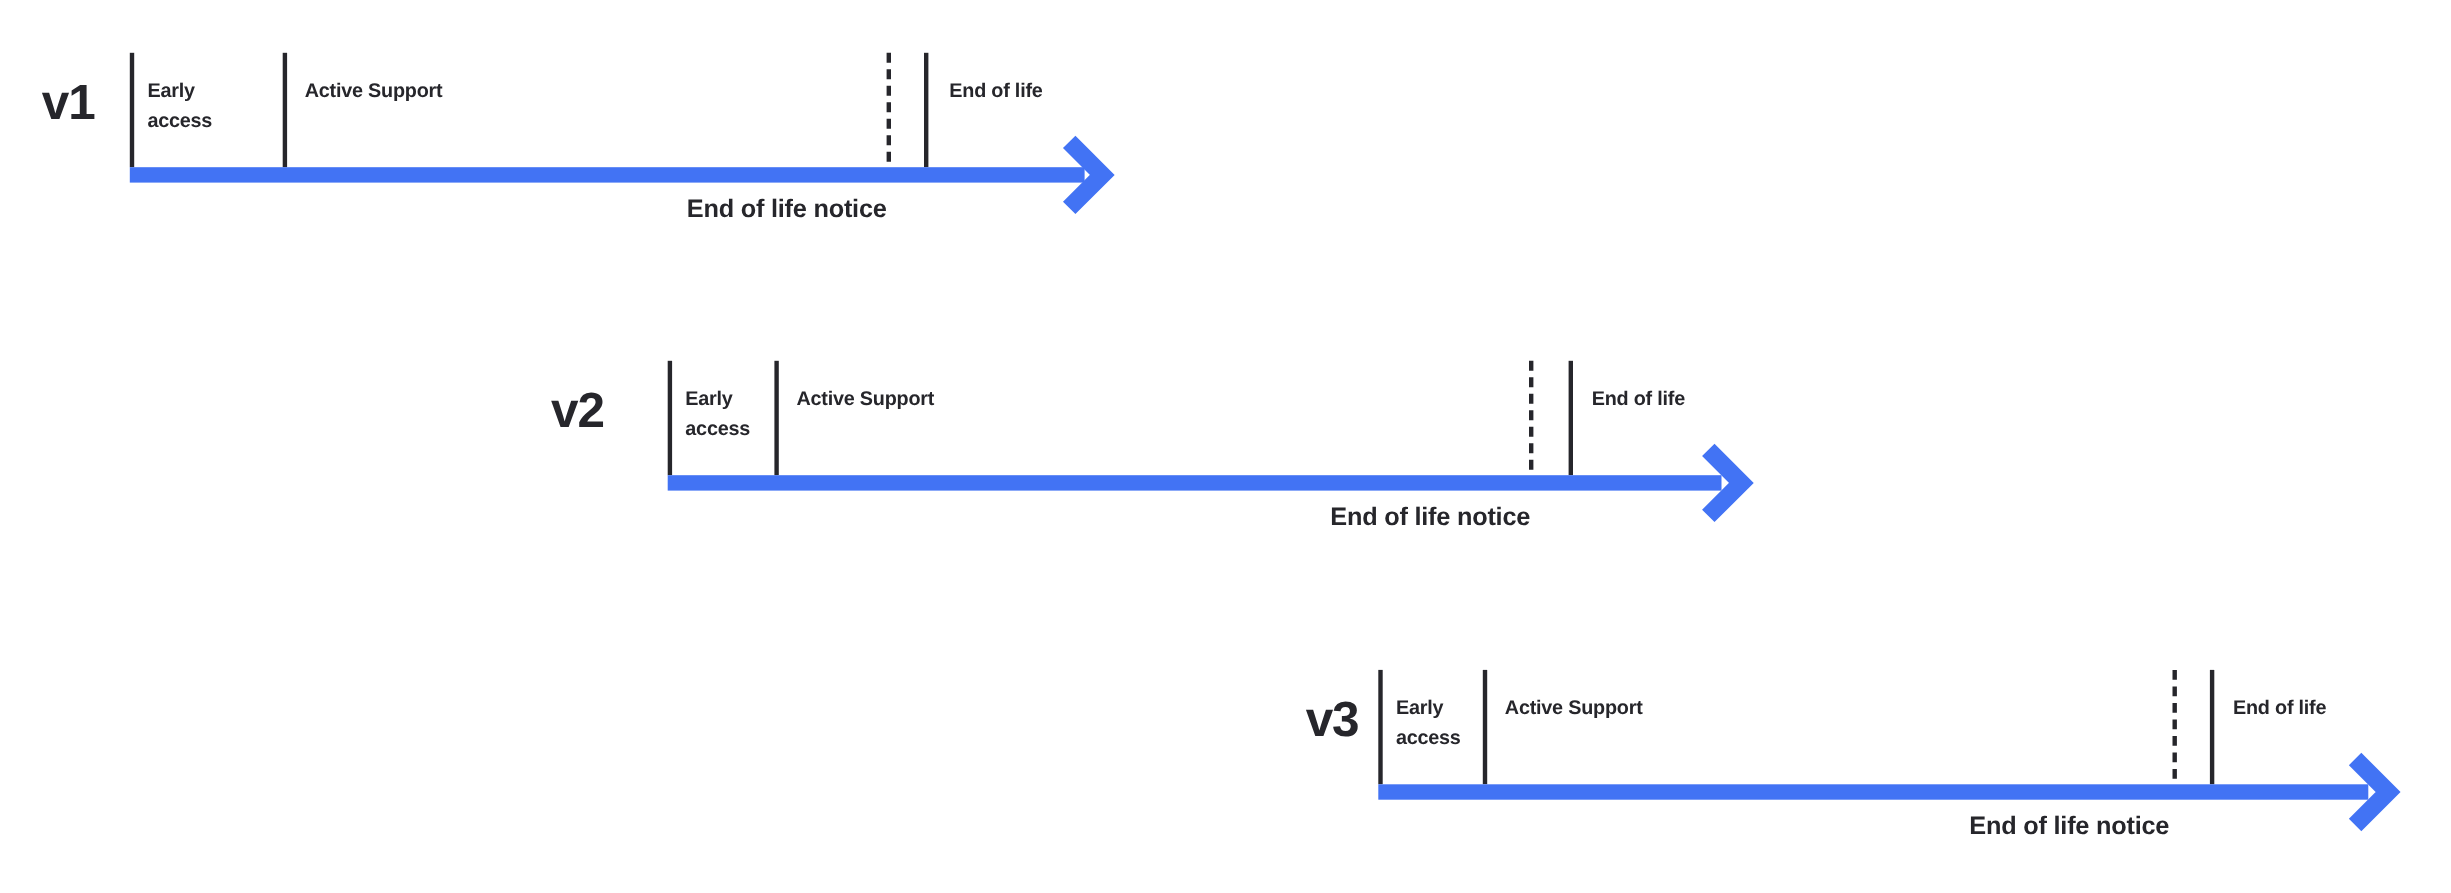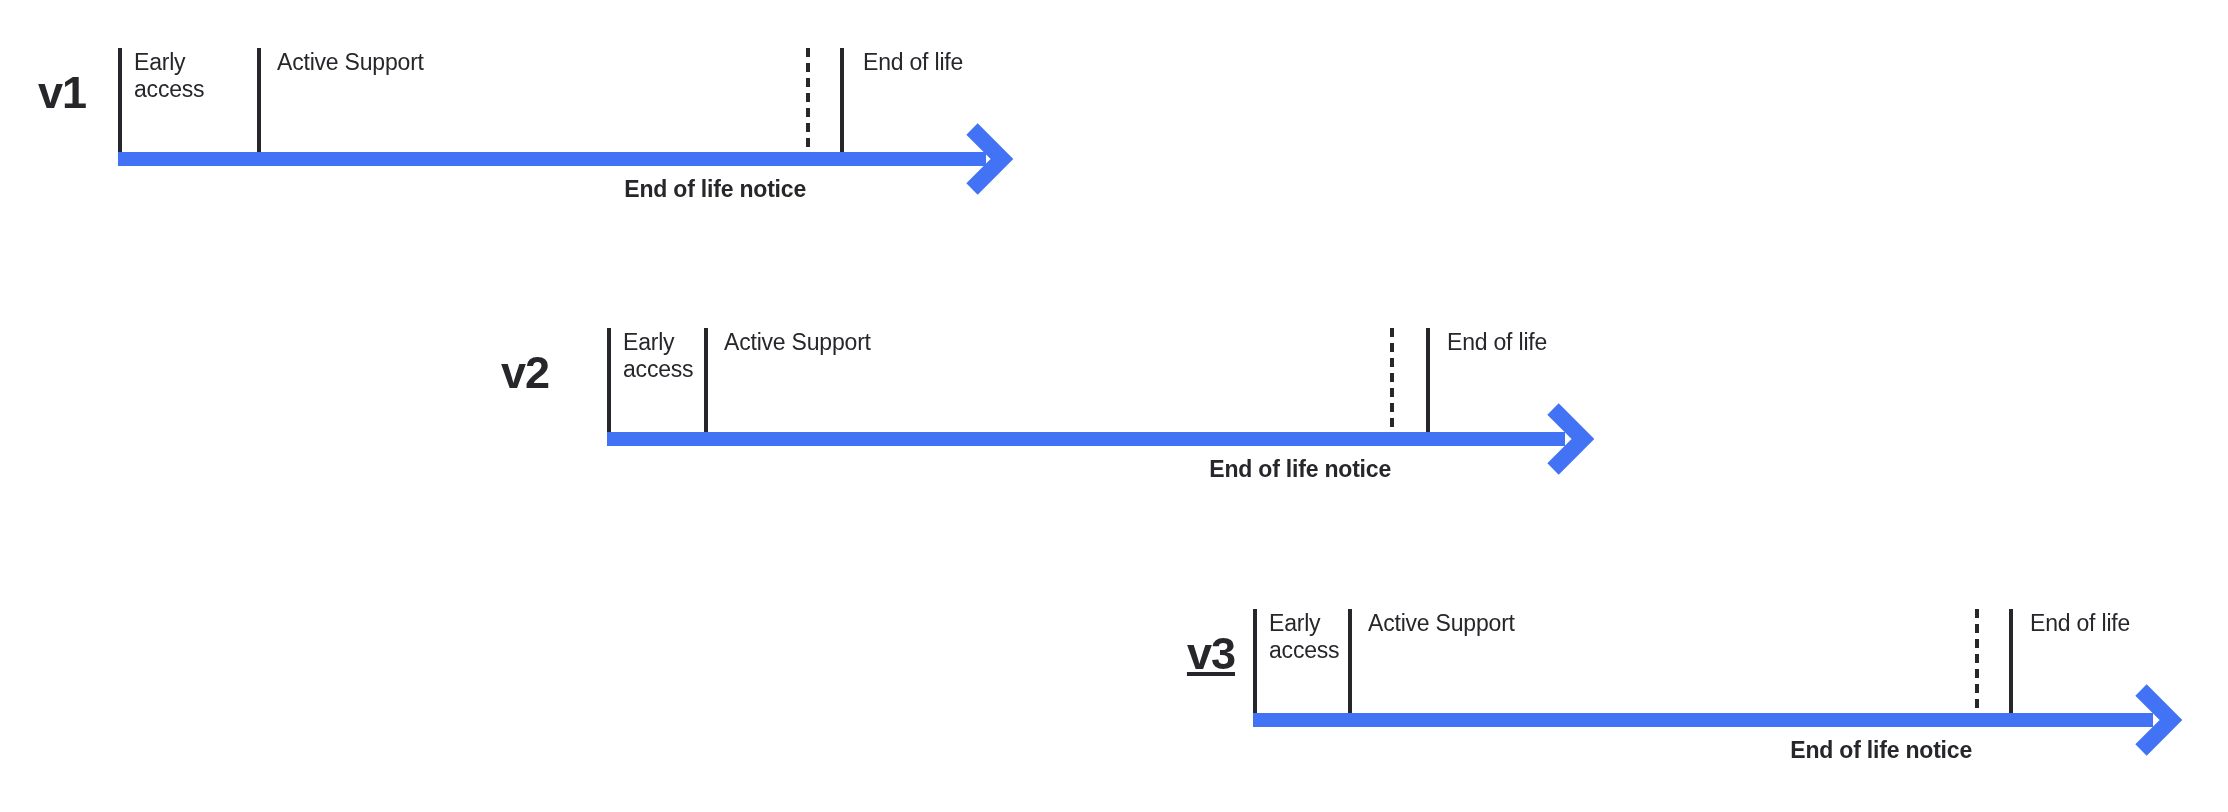--- a/index.html
+++ b/index.html
@@ -35,25 +35,26 @@
     position: absolute;
     font-weight: 700;
     font-size: 45px;
     line-height: 1;
     letter-spacing: -1px;
     text-align: right;
     white-space: nowrap;
   }
   .phase {
     position: absolute;
-    font-weight: 400;
-    font-size: 23px;
+    font-weight: 700;
+    font-size: 18px;
     line-height: 27px;
     letter-spacing: -0.2px;
     white-space: nowrap;
+    margin-top: 20px;
   }
   .phase.early { width: 104px; white-space: normal; }
   .notice {
     position: absolute;
     font-weight: 700;
     font-size: 23px;
     line-height: 27px;
     letter-spacing: -0.2px;
     text-align: center;
     white-space: nowrap;
@@ -99,19 +100,19 @@
   <div class="phase" style="left:277px; top:49px;">Active Support</div>
   <div class="phase" style="left:863px; top:49px;">End of life</div>
   <div class="notice" style="right:1422px; top:176px;">End of life notice</div>
 
   <div class="version" style="left:460px; width:130px; top:350px;text-align:center;">v2</div>
   <div class="phase early" style="left:623px; top:329px;">Early access</div>
   <div class="phase" style="left:724px; top:329px;">Active Support</div>
   <div class="phase" style="left:1447px; top:329px;">End of life</div>
   <div class="notice" style="right:837px; top:456px;">End of life notice</div>
 
-  <div class="version" style="left:1105px; width:130px; top:631px;text-decoration:underline;">v3</div>
+  <div class="version" style="left:1105px; width:130px; top:631px;">v3</div>
   <div class="phase early" style="left:1269px; top:610px;">Early access</div>
   <div class="phase" style="left:1368px; top:610px;">Active Support</div>
   <div class="phase" style="left:2030px; top:610px;">End of life</div>
   <div class="notice" style="right:256px; top:737px;">End of life notice</div>
 
 </div>
 
 </body></html>

